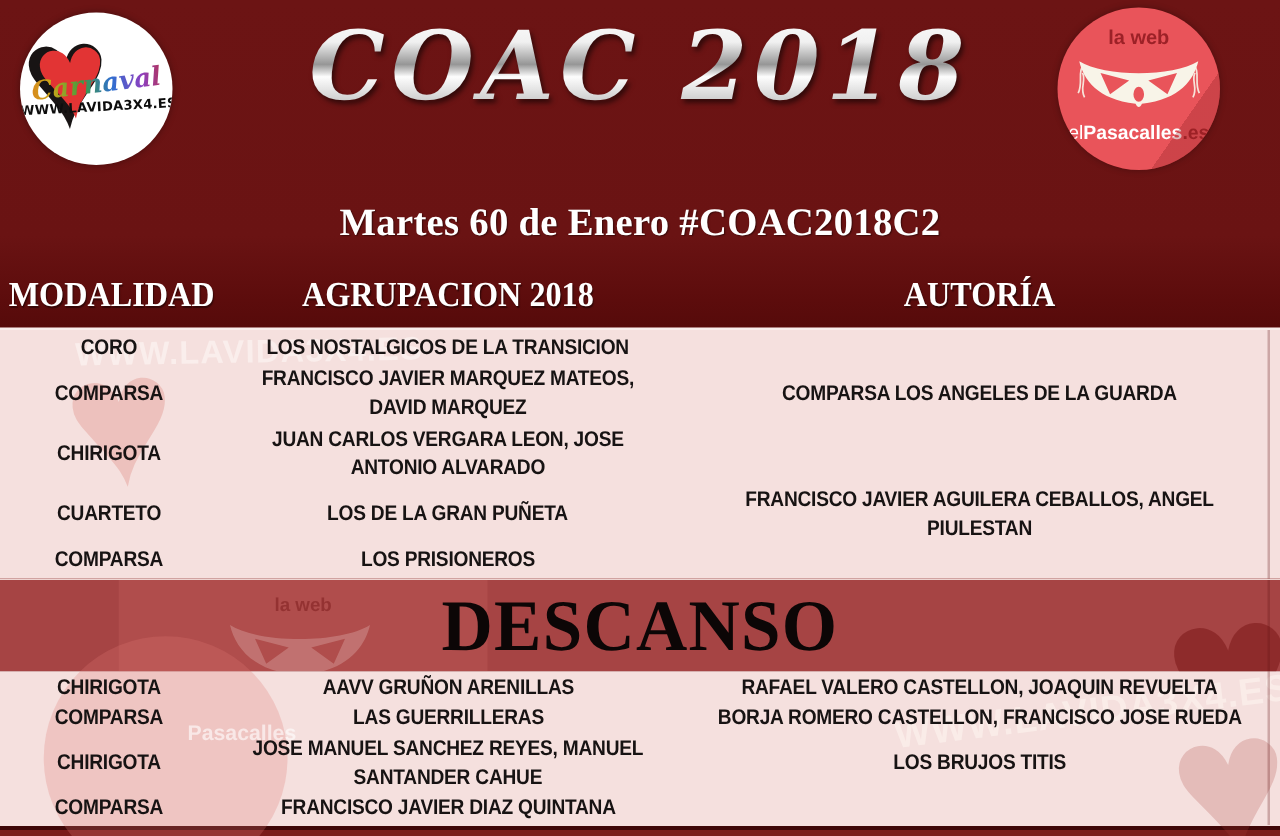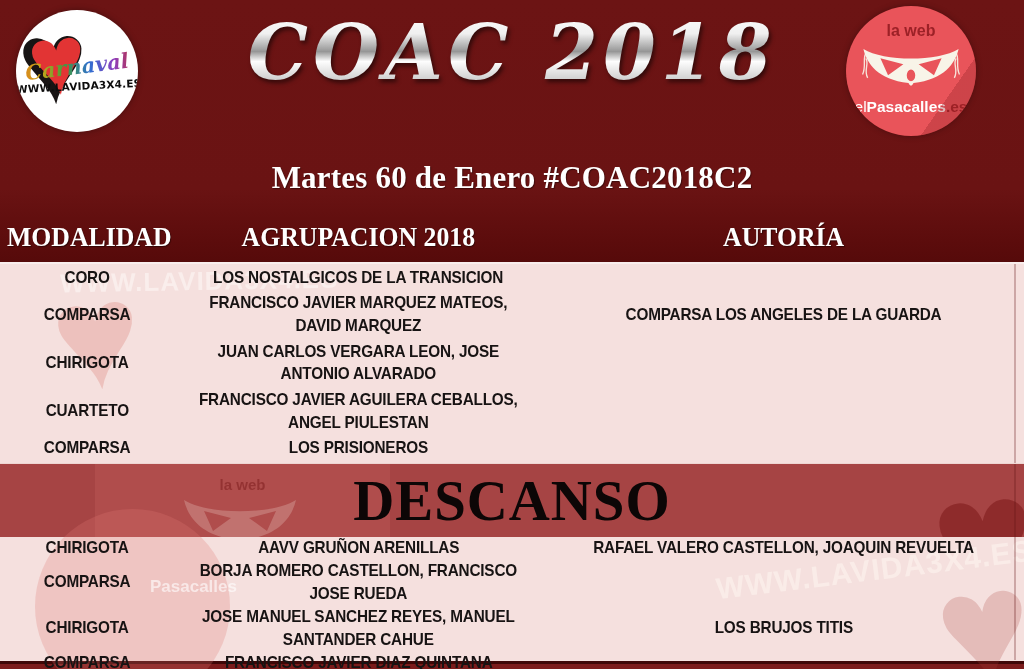--- a/index.html
+++ b/index.html
@@ -171,20 +171,21 @@
         <div class="cell"><span>COMPARSA LOS ANGELES DE LA GUARDA</span></div>
       </div>
 
       <div class="row">
         <div class="cell"><span>CHIRIGOTA</span></div>
         <div class="cell"><span>JUAN CARLOS VERGARA LEON, JOSE ANTONIO ALVARADO</span></div>
       </div>
 
       <div class="row">
         <div class="cell"><span>CUARTETO</span></div>
+        <div class="cell"><span>LOS DE LA GRAN PUÑETA</span></div>
         <div class="cell"><span>FRANCISCO JAVIER AGUILERA CEBALLOS, ANGEL PIULESTAN</span></div>
       </div>
 
       <div class="row">
         <div class="cell"><span>COMPARSA</span></div>
         <div class="cell"><span>LOS PRISIONEROS</span></div>
       </div>
     </section>
 
   <div class="break">
@@ -208,20 +209,21 @@
     <div class="edge"></div>
 
       <div class="row">
         <div class="cell"><span>CHIRIGOTA</span></div>
         <div class="cell"><span>AAVV GRUÑON ARENILLAS</span></div>
         <div class="cell"><span>RAFAEL VALERO CASTELLON, JOAQUIN REVUELTA</span></div>
       </div>
 
       <div class="row">
         <div class="cell"><span>COMPARSA</span></div>
+        <div class="cell"><span>LAS GUERRILLERAS</span></div>
         <div class="cell"><span>BORJA ROMERO CASTELLON, FRANCISCO JOSE RUEDA</span></div>
       </div>
 
       <div class="row">
         <div class="cell"><span>CHIRIGOTA</span></div>
         <div class="cell"><span>JOSE MANUEL SANCHEZ REYES, MANUEL SANTANDER CAHUE</span></div>
         <div class="cell"><span>LOS BRUJOS TITIS</span></div>
       </div>
 
       <div class="row">

